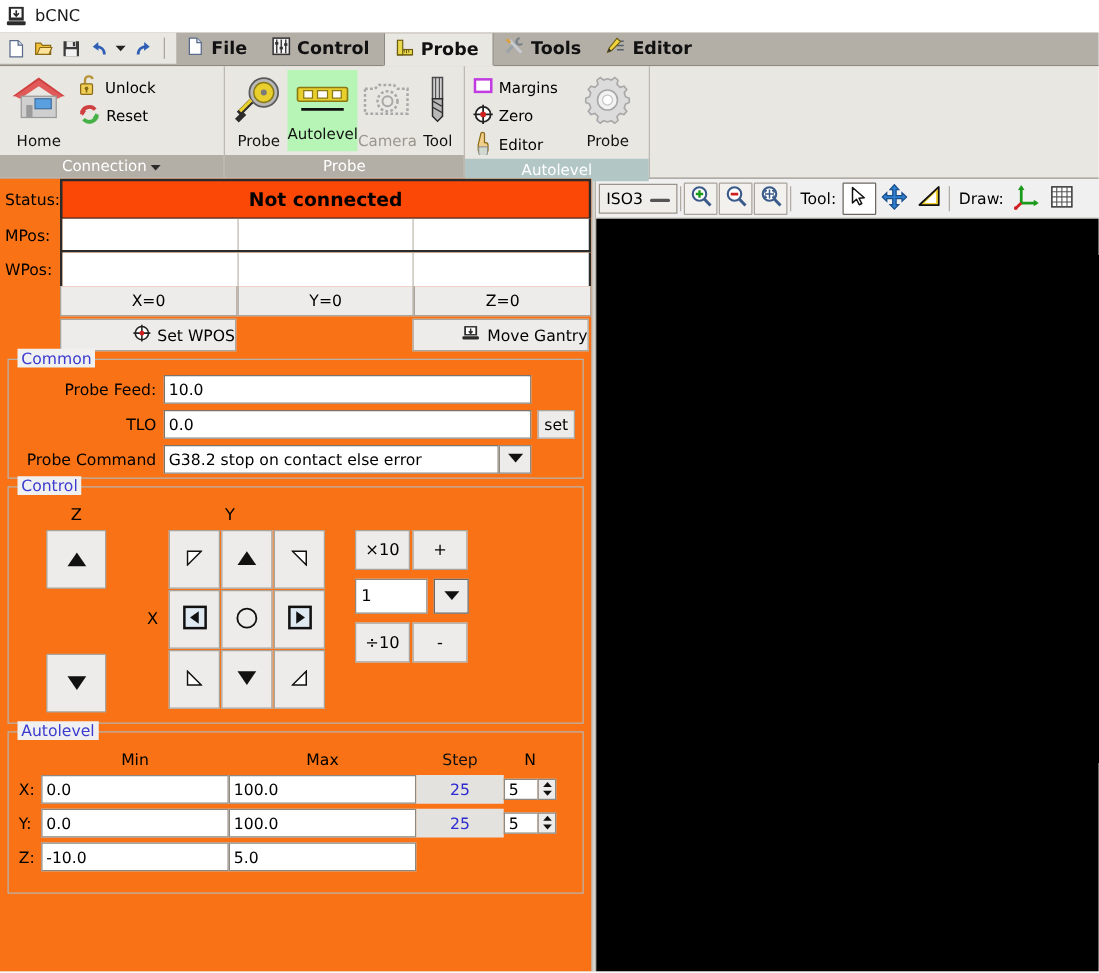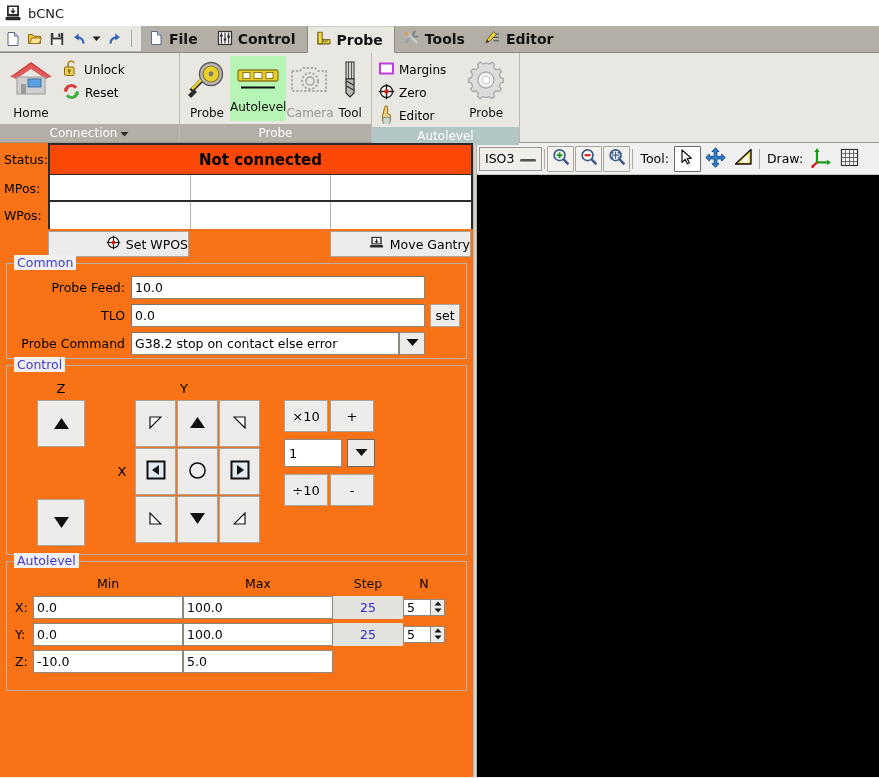--- a/index.html
+++ b/index.html
@@ -528,20 +528,28 @@
 
         <div class="dro-row">
           <div class="dro-lbl">WPos:</div>
           <div class="posgrid posblock wpos-row">
             <div class="poscell"></div>
             <div class="poscell"></div>
             <div class="poscell"></div>
           </div>
         </div>
 
+        <div class="dro-row">
+          <div class="dro-lbl"></div>
+          <div class="posgrid zerobtn-row">
+            <div class="zerobtn">X=0</div>
+            <div class="zerobtn">Y=0</div>
+            <div class="zerobtn">Z=0</div>
+          </div>
+        </div>
 
         <div class="dro-row">
           <div class="dro-lbl"></div>
           <div class="actionbtn-row" style="flex:1;">
             <div class="actbtn">
               <span>
                 <svg width="15" height="15" viewBox="0 0 17 17">
                   <circle cx="8.5" cy="8.5" r="6" fill="#ffffff" stroke="#222" stroke-width="1.4"></circle>
                   <line x1="8.5" y1="0.8" x2="8.5" y2="16.2" stroke="#222" stroke-width="1.4"></line>
                   <line x1="0.8" y1="8.5" x2="16.2" y2="8.5" stroke="#222" stroke-width="1.4"></line>

